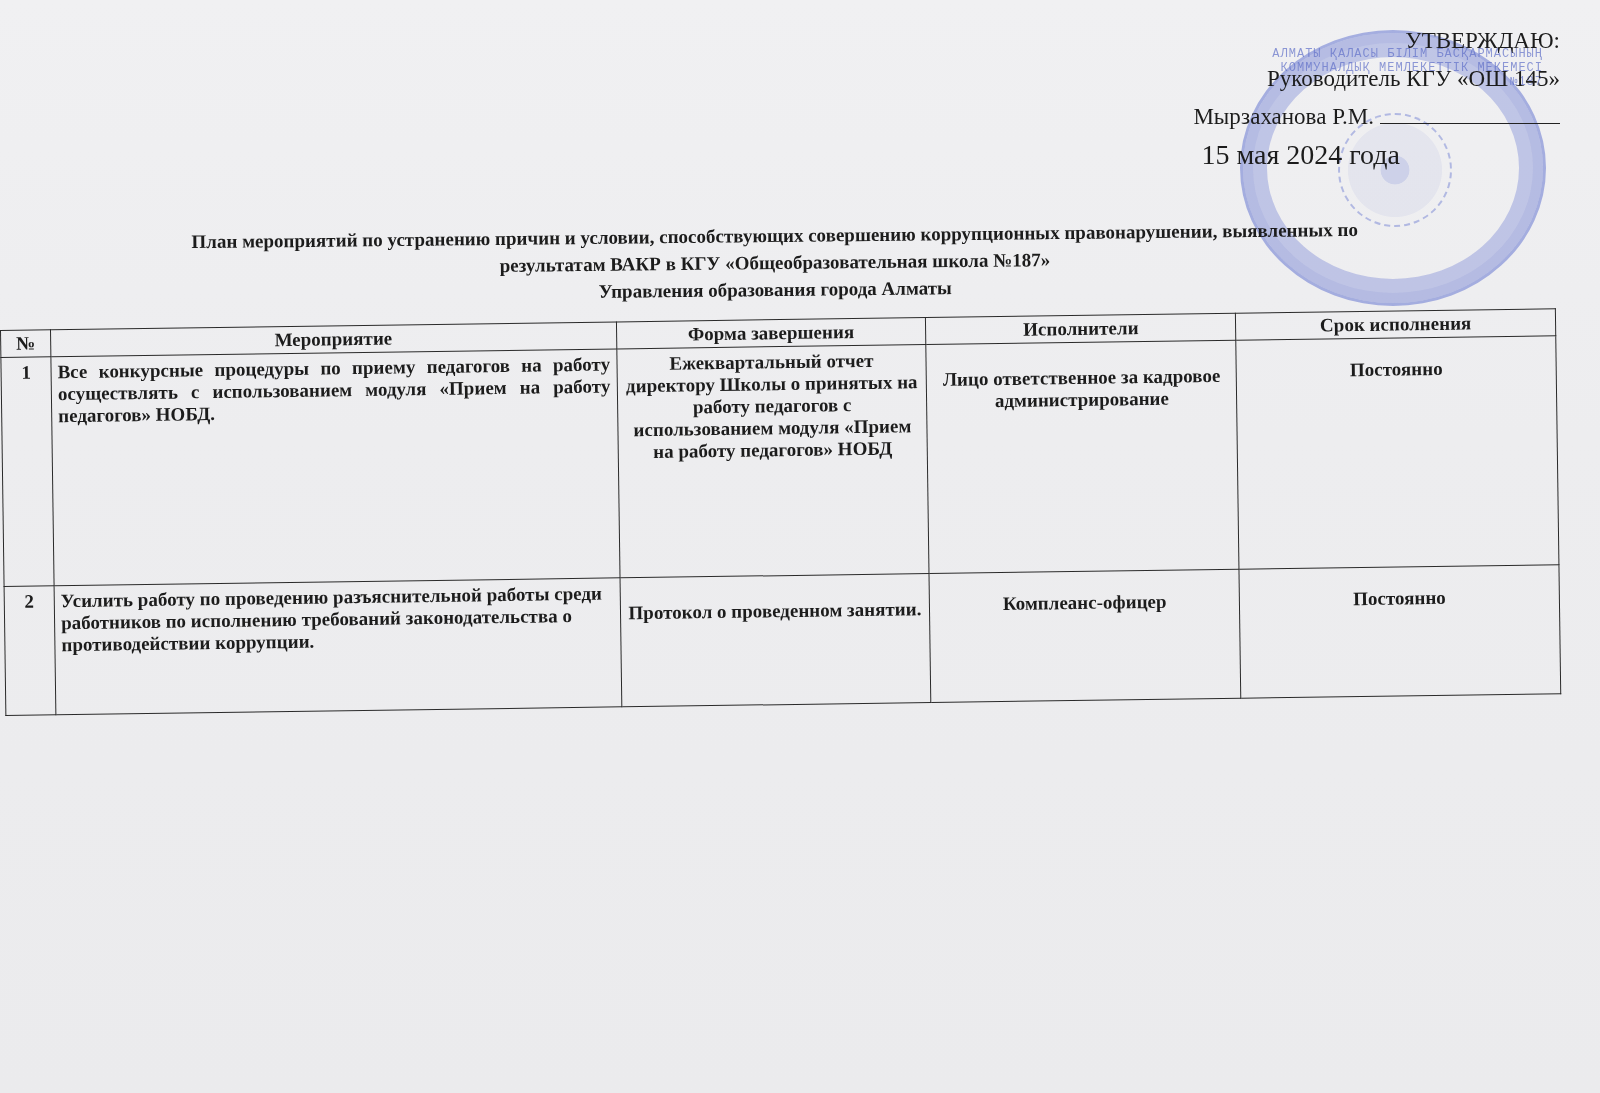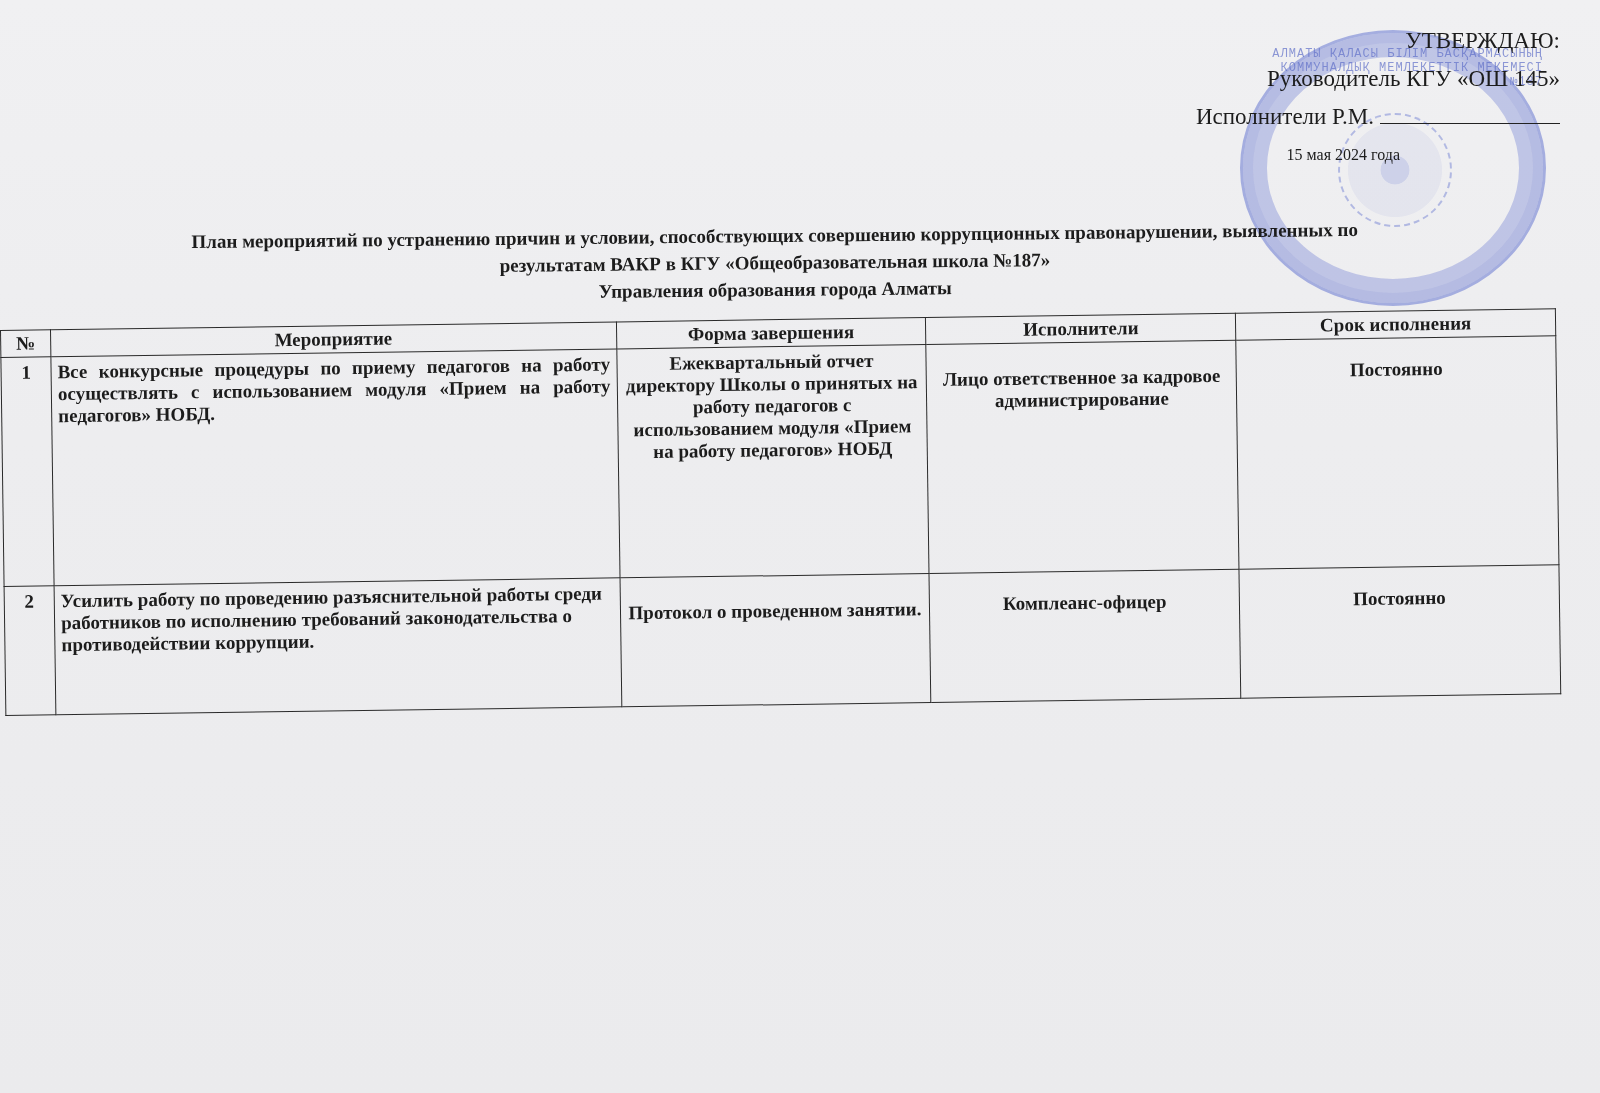--- a/index.html
+++ b/index.html
@@ -12,21 +12,21 @@
   }
   .approve {
     position: absolute; right: 40px; top: 22px; text-align: right;
     font-size: 23px; line-height: 38px;
   }
   .approve .line { display: block; }
   .approve .sig {
     display: inline-block; width: 180px; border-bottom: 1.5px solid #222;
     margin-left: 6px; height: 22px; vertical-align: baseline;
   }
-  .approve .date { display: block; margin-right: 160px; font-size: 16px; }
+  .approve .date { display: block; margin-right: 160px; font-size: 28px; }
   .stamp {
     position: absolute; left: 1240px; top: 30px; width: 300px; height: 270px;
     border-radius: 50%;
     border: 3px solid rgba(70, 90, 200, 0.55);
     box-shadow: inset 0 0 0 10px rgba(70,90,200,0.12), inset 0 0 0 22px rgba(255,255,255,0), inset 0 0 0 24px rgba(70,90,200,0.35);
     opacity: 0.8;
   }
   .stamp .emblem {
     position: absolute; left: 95px; top: 80px; width: 110px; height: 110px; border-radius: 50%;
     border: 2px dashed rgba(70,90,200,0.45);
@@ -65,21 +65,21 @@
 <body>
 
 <div class="stamp">
   <div class="ring-text">АЛМАТЫ ҚАЛАСЫ БІЛІМ БАСҚАРМАСЫНЫҢ КОММУНАЛДЫҚ МЕМЛЕКЕТТІК МЕКЕМЕСІ №187</div>
   <div class="emblem"></div>
 </div>
 
 <div class="approve">
   <span class="line">УТВЕРЖДАЮ:</span>
   <span class="line">Руководитель КГУ «ОШ 145»</span>
-  <span class="line"><span>Исполнители Р.М.</span><span class="sig"></span></span>
+  <span class="line"><span>Мырзаханова Р.М.</span><span class="sig"></span></span>
   <span class="date">15 мая 2024 года</span>
 </div>
 
 <div class="title">
   <span>План мероприятий по устранению причин и условии, способствующих совершению коррупционных правонарушении, выявленных по</span>
   <span>результатам ВАКР в КГУ «Общеобразовательная школа №187»</span>
   <span>Управления образования города Алматы</span>
 </div>
 
 <table class="plan">

